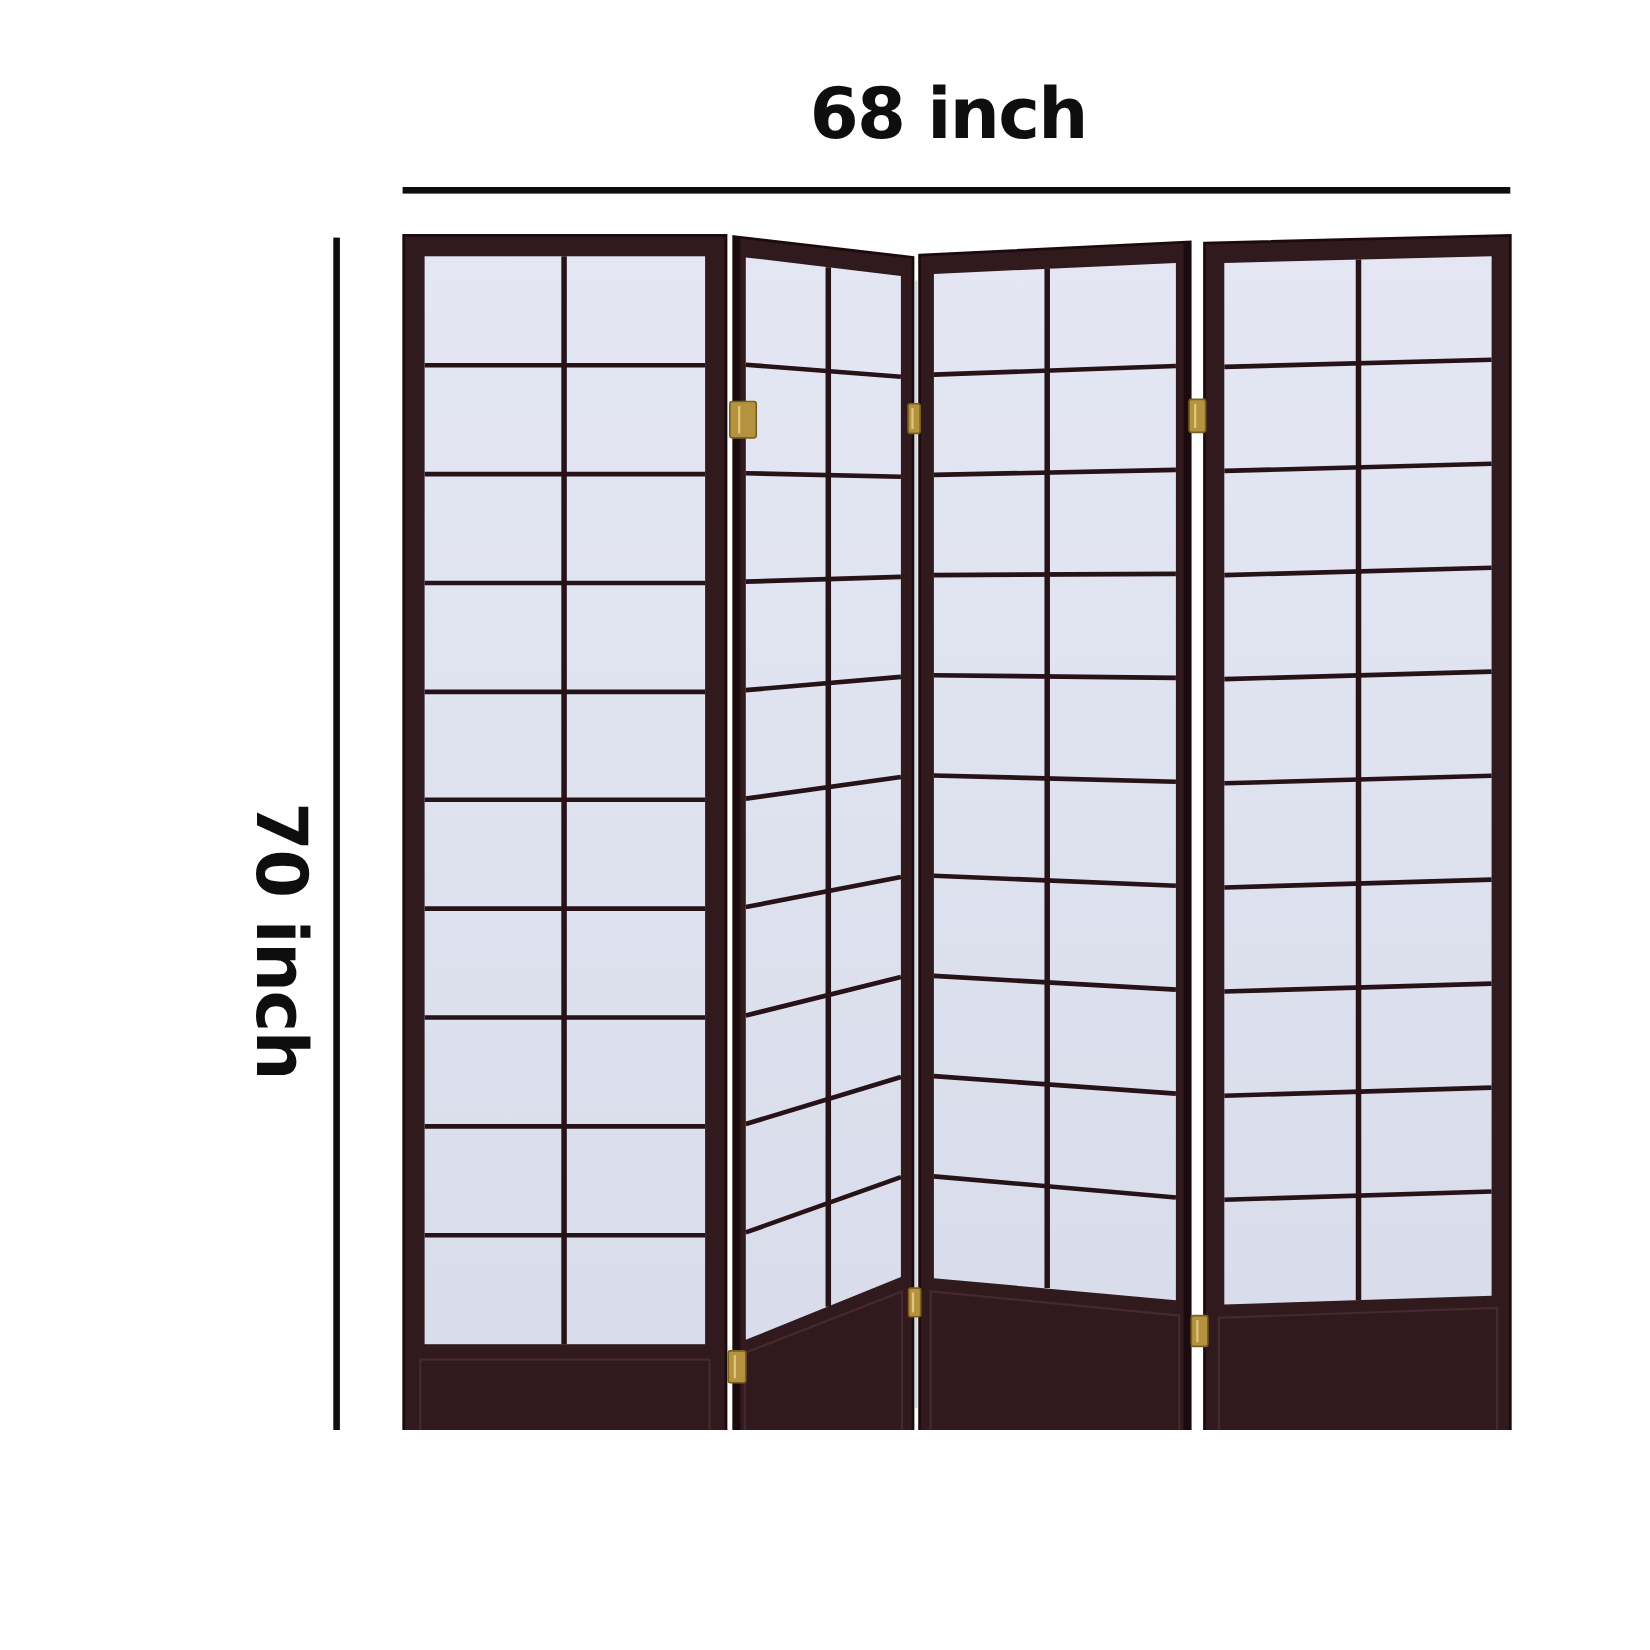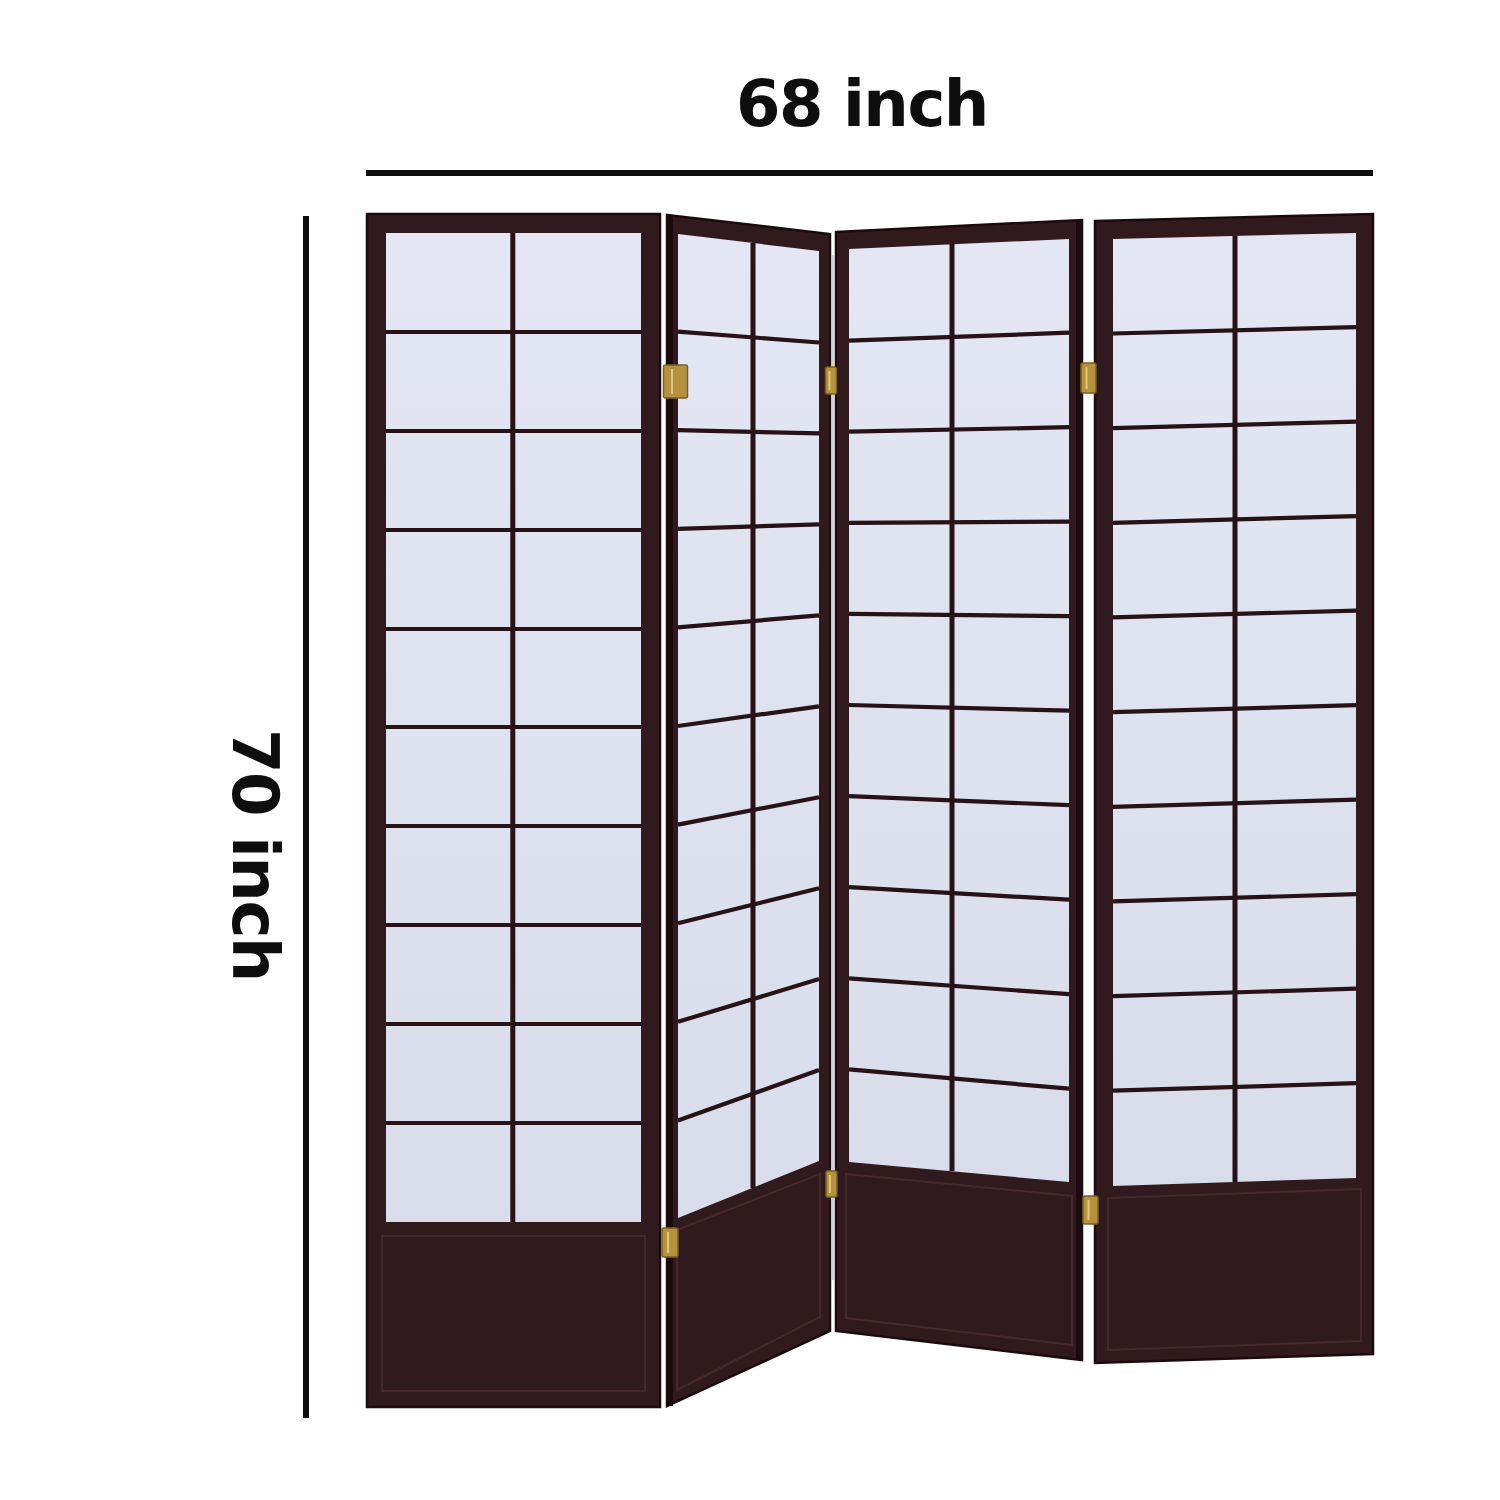--- a/index.html
+++ b/index.html
@@ -5,21 +5,21 @@
 <style>
   html, body {
     margin: 0;
     padding: 0;
     background: var(--background, #ffffff);
     font-family: "DejaVu Sans", "Liberation Sans", sans-serif;
   }
   .scene {
     position: relative;
     width: 1500px;
-    height: 1500px;
+    height: 1300px;
     background: var(--background, #ffffff);
     overflow: hidden;
   }
   .scene svg {
     position: absolute;
     left: 0;
     top: 0;
   }
   .dim-label {
     position: absolute;

